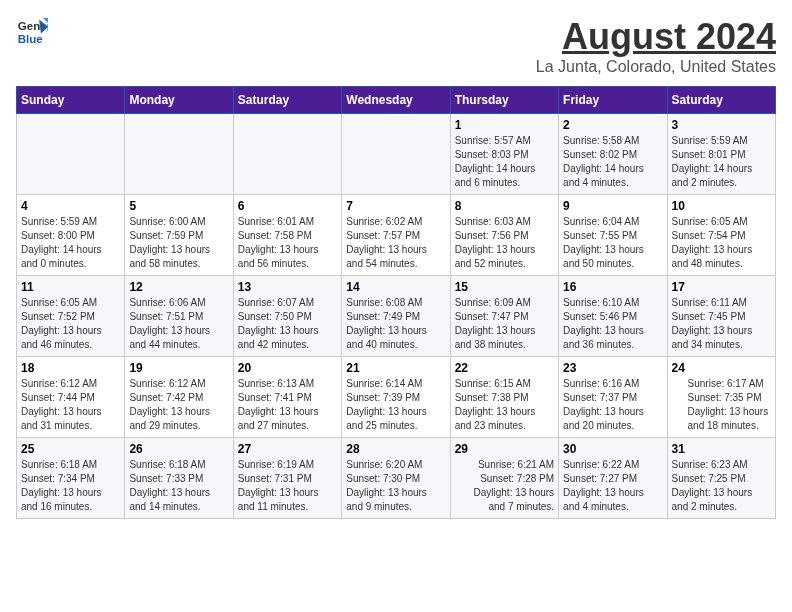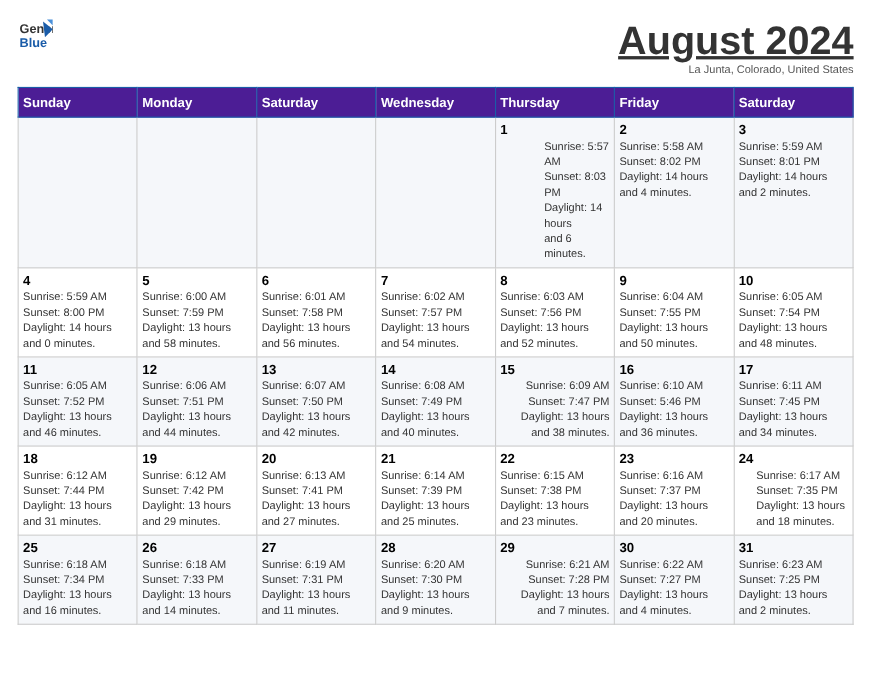--- a/index.html
+++ b/index.html
@@ -28,21 +28,21 @@
     .title-block {
       text-align: right;
     }
     .main-title {
       font-size: 36px;
       font-weight: bold;
       color: #333;
       text-decoration: underline;
     }
     .subtitle {
-      font-size: 10px;
+      font-size: 16px;
       color: #555;
     }
     table {
       width: 100%;
       border-collapse: collapse;
       font-size: 11px;
     }
     thead tr th {
       background-color: #4c1d95;
       color: #fff;
@@ -110,21 +110,21 @@
       </tr>
   </thead>
   <tbody id="calendar-body">
   <tr>
         <td class="empty"></td>
         <td class="empty"></td>
         <td class="empty"></td>
         <td class="empty"></td>
         <td>
           <span class="day-num">1</span>
-          <div class="day-info" style="white-space: pre-line; margin-left: 40px;">Sunrise: 5:57 AM
+          <div class="day-info" style="white-space: pre-line;">Sunrise: 5:57 AM
 Sunset: 8:03 PM
 Daylight: 14 hours
 and 6 minutes.</div>
         </td>
         <td>
           <span class="day-num">2</span>
           <div class="day-info" style="white-space: pre-line;">Sunrise: 5:58 AM
 Sunset: 8:02 PM
 Daylight: 14 hours
 and 4 minutes.</div>
@@ -212,21 +212,21 @@
         </td>
         <td>
           <span class="day-num">14</span>
           <div class="day-info" style="white-space: pre-line;">Sunrise: 6:08 AM
 Sunset: 7:49 PM
 Daylight: 13 hours
 and 40 minutes.</div>
         </td>
         <td>
           <span class="day-num">15</span>
-          <div class="day-info" style="white-space: pre-line; text-align: right;">Sunrise: 6:09 AM
+          <div class="day-info" style="white-space: pre-line;">Sunrise: 6:09 AM
 Sunset: 7:47 PM
 Daylight: 13 hours
 and 38 minutes.</div>
         </td>
         <td>
           <span class="day-num">16</span>
           <div class="day-info" style="white-space: pre-line;">Sunrise: 6:10 AM
 Sunset: 5:46 PM
 Daylight: 13 hours
 and 36 minutes.</div>

